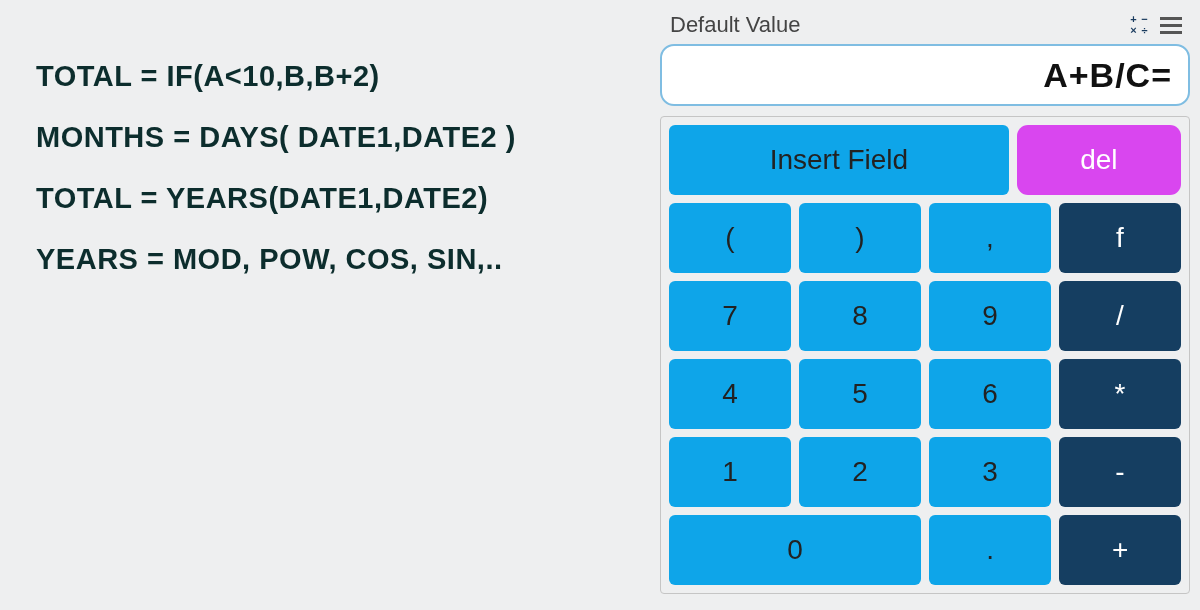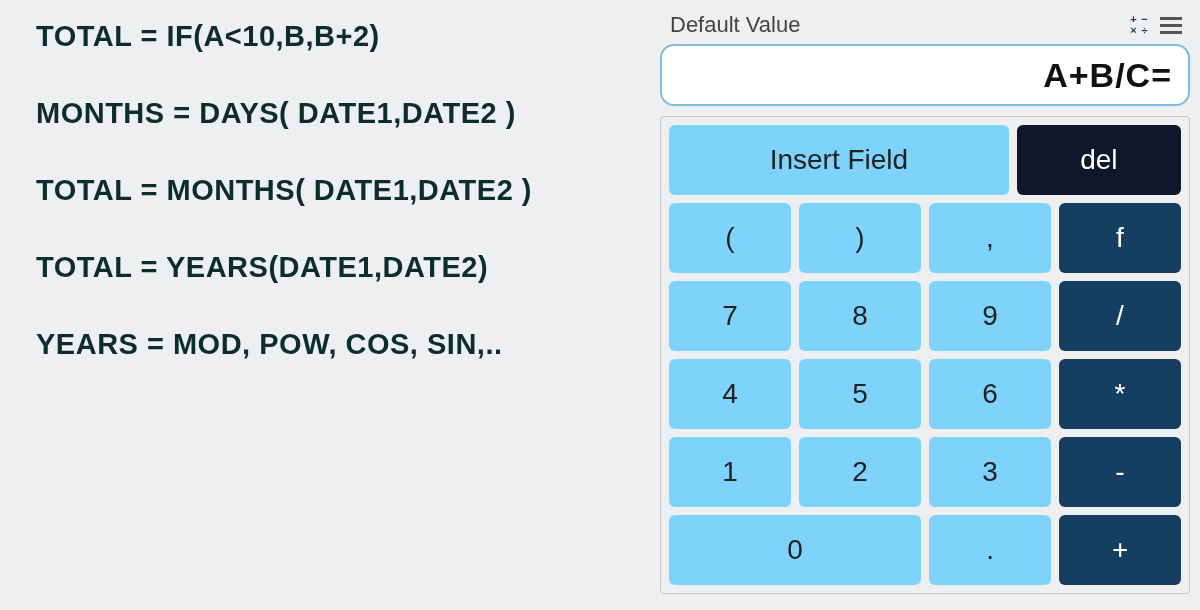--- a/index.html
+++ b/index.html
@@ -49,21 +49,22 @@
   .brand-sub {
     font-size: 48px;
     font-weight: 700;
     color: #8e8e8e;
     letter-spacing: 0.5px;
   }
   .formula-list {
     padding-left: 8px;
     display: flex;
     flex-direction: column;
-    gap: 44px;
+    gap: 28px;
+    margin-top: 40px;
   }
   .formula-line {
     font-size: 29px;
     font-weight: 700;
     color: #0c2d2d;
     letter-spacing: 0.5px;
   }
 
   .right-pane {
     flex: 1;
@@ -136,42 +137,42 @@
     height: 70px;
     display: flex;
     align-items: center;
     justify-content: center;
     font-size: 28px;
     border-radius: 6px;
     cursor: pointer;
     user-select: none;
   }
   .key-grey {
-    background: #7dd3fc;
+    background: #0ea5e9;
     color: #222;
   }
   .key-red {
-    background: #0f172a;
+    background: #d946ef;
     color: #fff;
+    border-radius: 11px;
   }
   .key-navy {
     background: #153e61;
     color: #fff;
   }
   .key-wide2 { flex: 2.07; }
 </style>
 </head>
 <body>
 
 <div class="left-pane">
 
   <div class="formula-list">
     <div class="formula-line">TOTAL = IF(A&lt;10,B,B+2)</div>
     <div class="formula-line">MONTHS = DAYS( DATE1,DATE2 )</div>
-    <div class="formula-line">TOTAL = MONTHS( DATE1,DATE2 )</div>
     <div class="formula-line">TOTAL = YEARS(DATE1,DATE2)</div>
     <div class="formula-line">YEARS = MOD, POW, COS, SIN,..</div>
   </div>
 </div>
 
 <div class="right-pane">
   <div class="calc-label-row">
     <div class="calc-label">Default Value</div>
     <div class="calc-label-icons">
       <div class="ops-icon">

